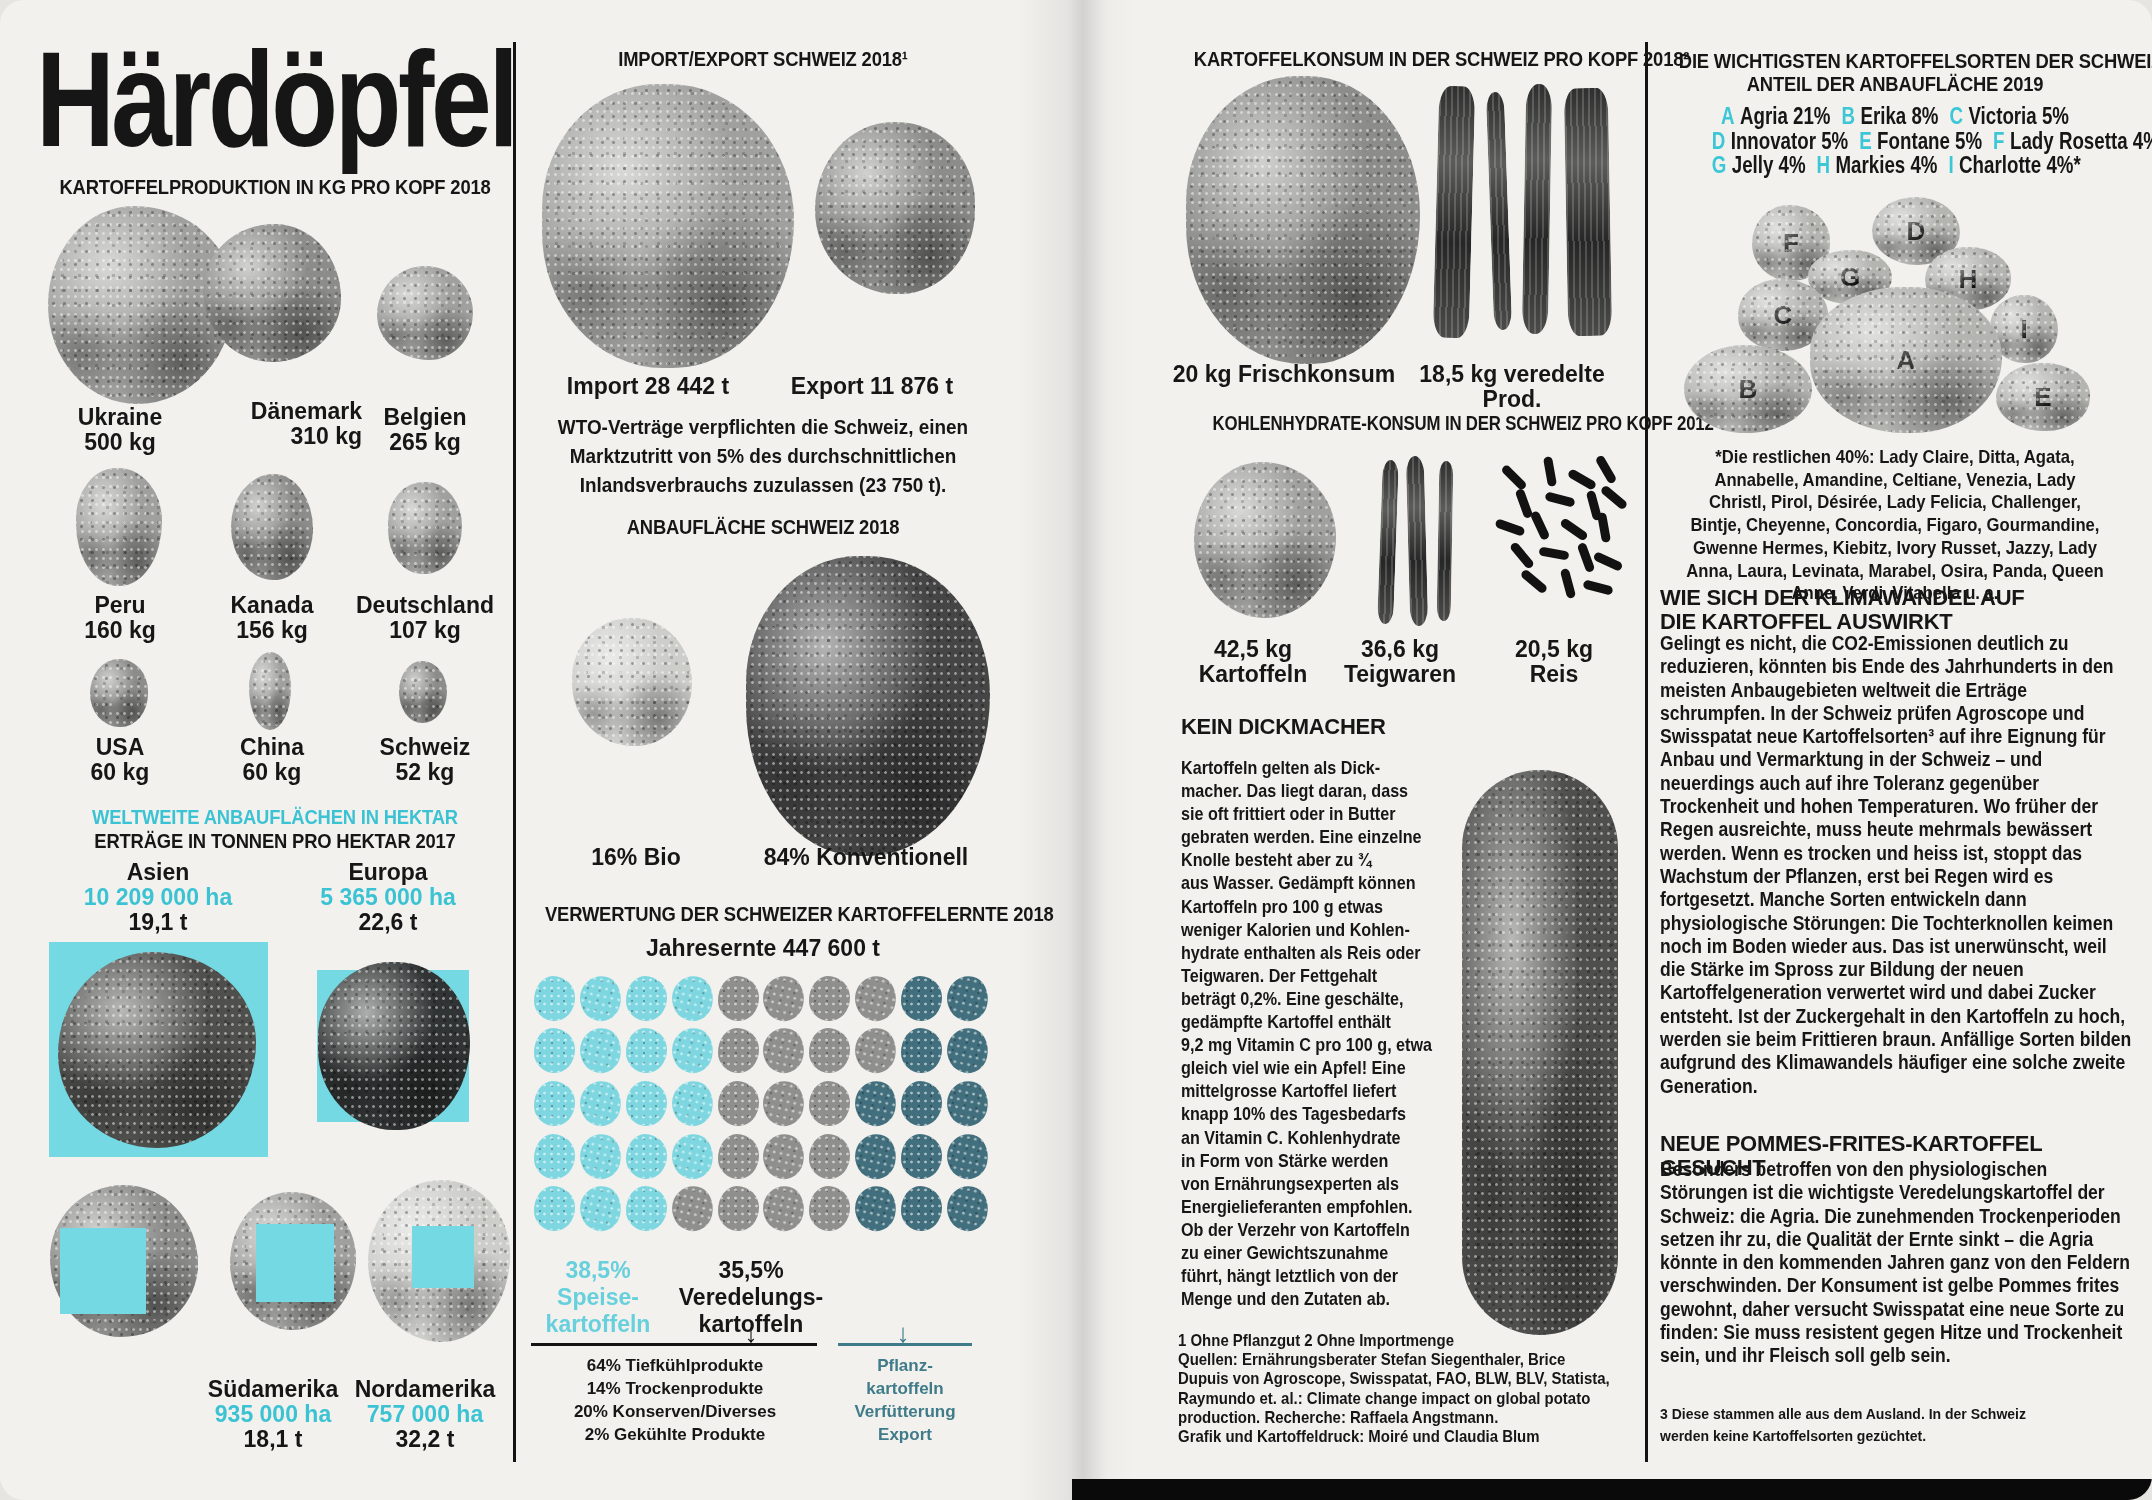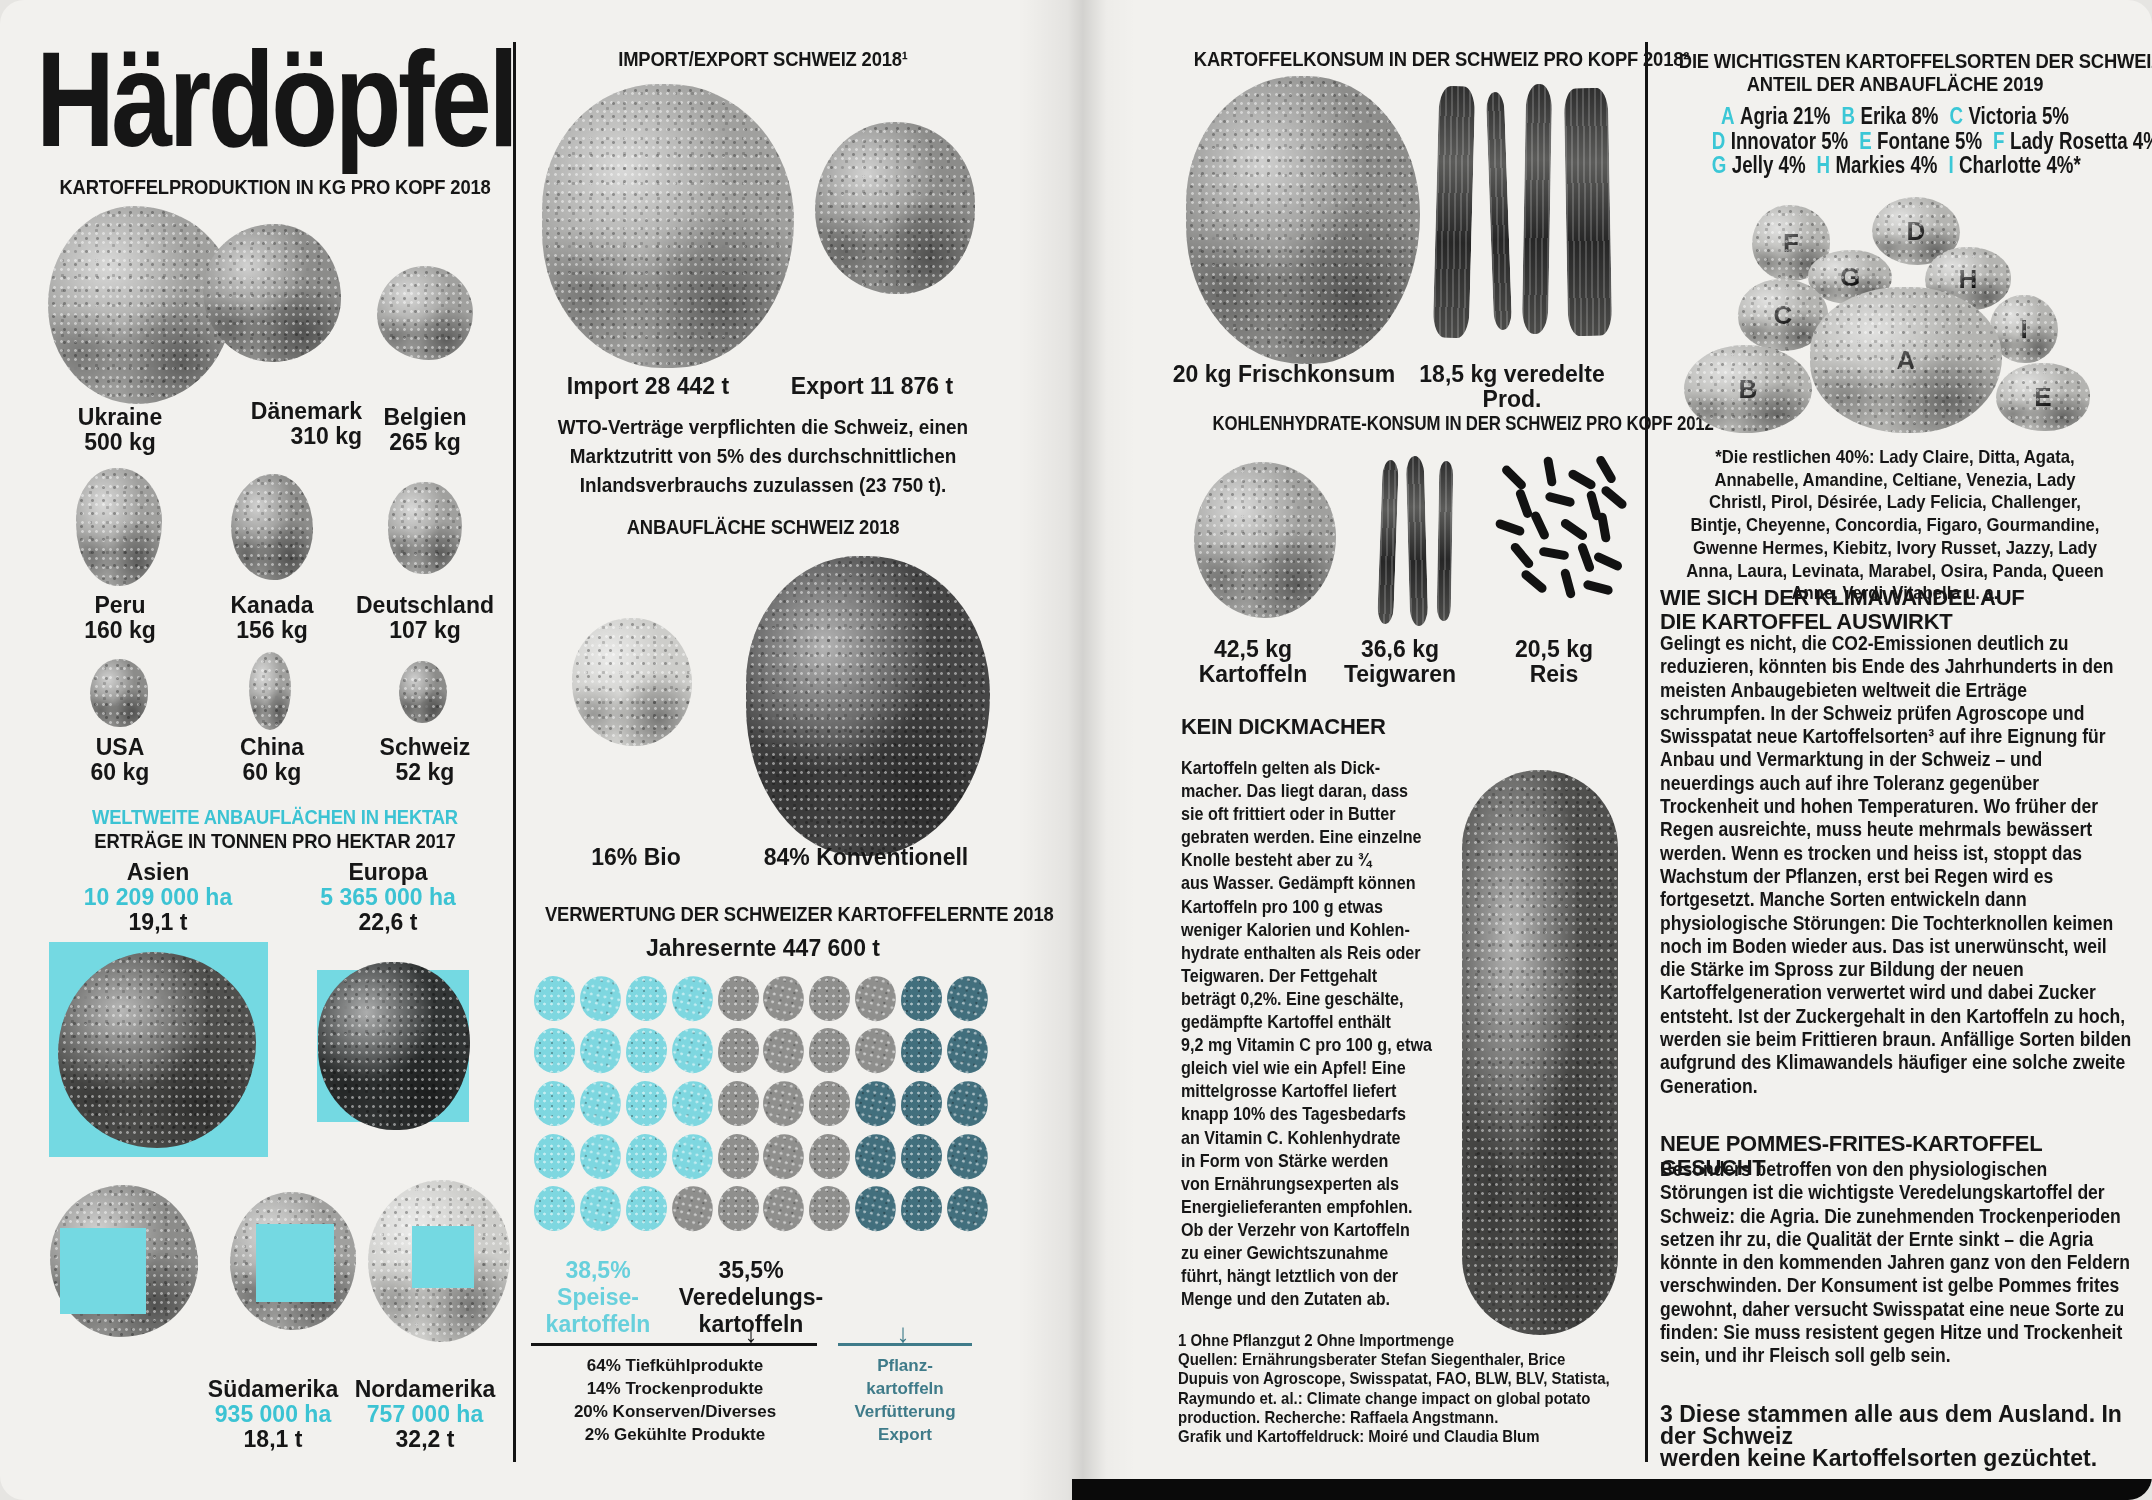--- a/index.html
+++ b/index.html
@@ -16,21 +16,21 @@
   .shead{font-size:20px;letter-spacing:-.2px;text-align:center;white-space:nowrap;transform:scaleX(.92);transform-origin:50% 0;}
   .shead.tight{transform:scaleX(.84);}
   .lbl{font-size:23px;line-height:25px;text-align:center;}
   .cyan{color:#3cc3d3;}
   .lcyan{color:#68d0dc;}
   .teal{color:#3f7b89;}
   .body-col3{font-size:19px;line-height:23.1px;transform:scaleX(.85);transform-origin:0 0;white-space:pre-line;}
   .body-col4{font-size:19.5px;line-height:23.3px;transform:scaleX(.9);transform-origin:0 0;}
   .sub4{font-size:22px;line-height:23.5px;white-space:pre-line;letter-spacing:-.3px;}
   .fine{font-size:17px;line-height:19.2px;transform:scaleX(.88);transform-origin:0 0;white-space:pre-line;}
-  .fine4{font-size:23px;line-height:22px;white-space:pre-line;}
+  .fine4{font-size:14px;line-height:22px;white-space:pre-line;}
   .aster{font-size:18.5px;line-height:22.7px;text-align:center;transform:scaleX(.9);transform-origin:50% 0;}
   .wto{font-size:21px;line-height:29px;text-align:center;transform:scaleX(.9);transform-origin:50% 0;white-space:pre-line;}
   .split{font-size:23px;line-height:27px;text-align:center;white-space:pre-line;}
   .arrow{font-size:26px;text-align:center;}
   .plist{font-size:17px;line-height:23px;text-align:center;white-space:pre-line;}
   .sline{white-space:nowrap;text-align:center;font-size:24px;line-height:24.5px;transform:scaleX(.78);transform-origin:50% 0;}
   .sline .sl{color:#3bc7d6;margin:0 7px 0 14px;}
   .sline .sl:first-child{margin-left:0;}
   
   .potato{position:absolute;}

